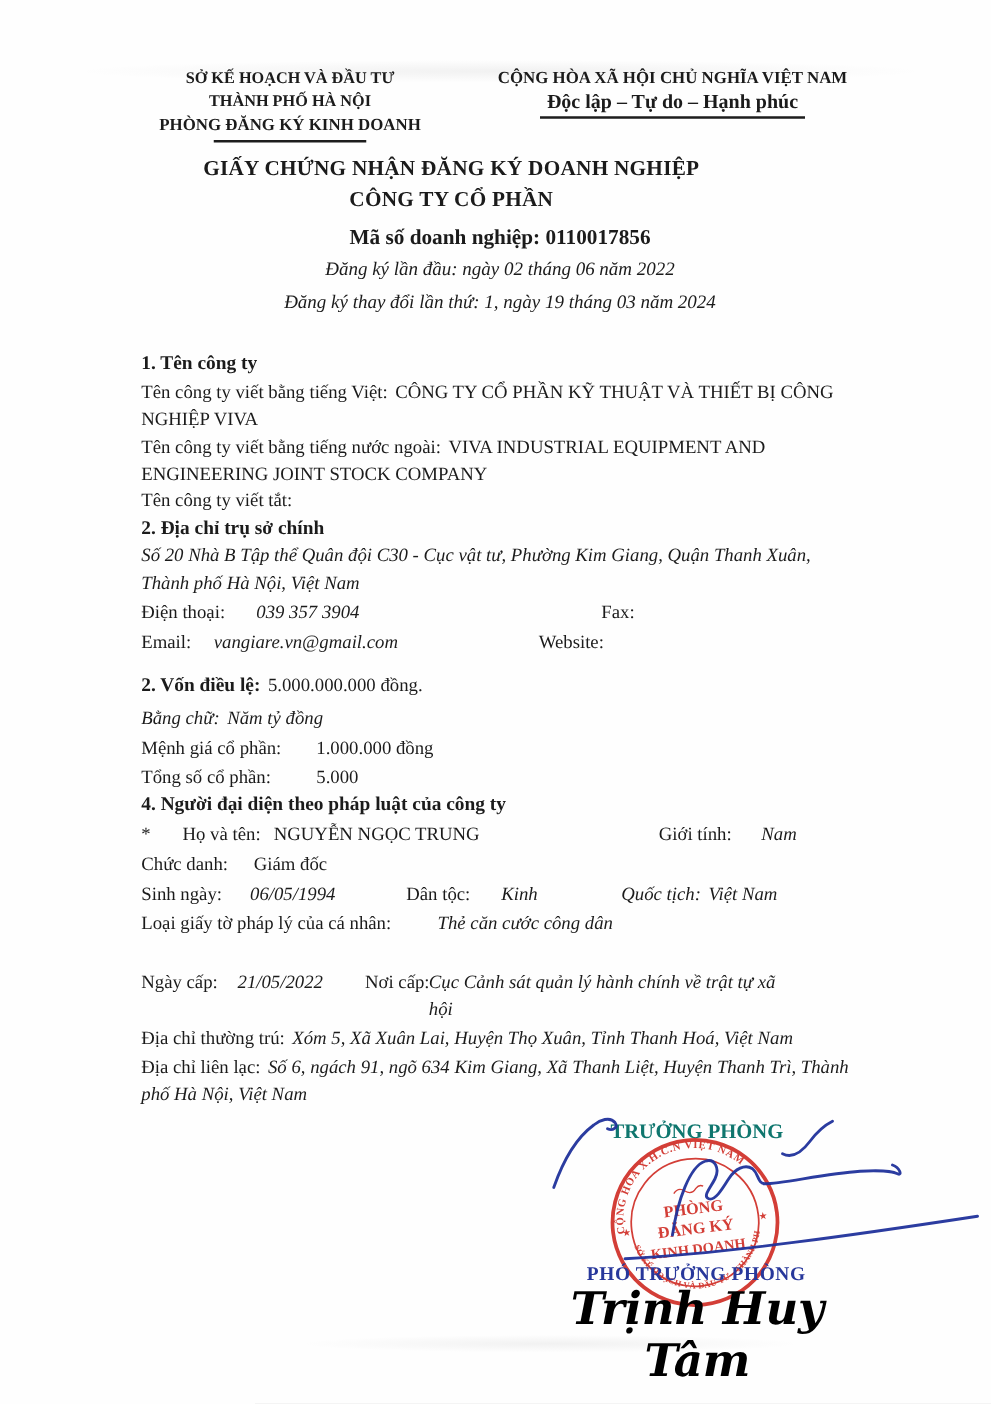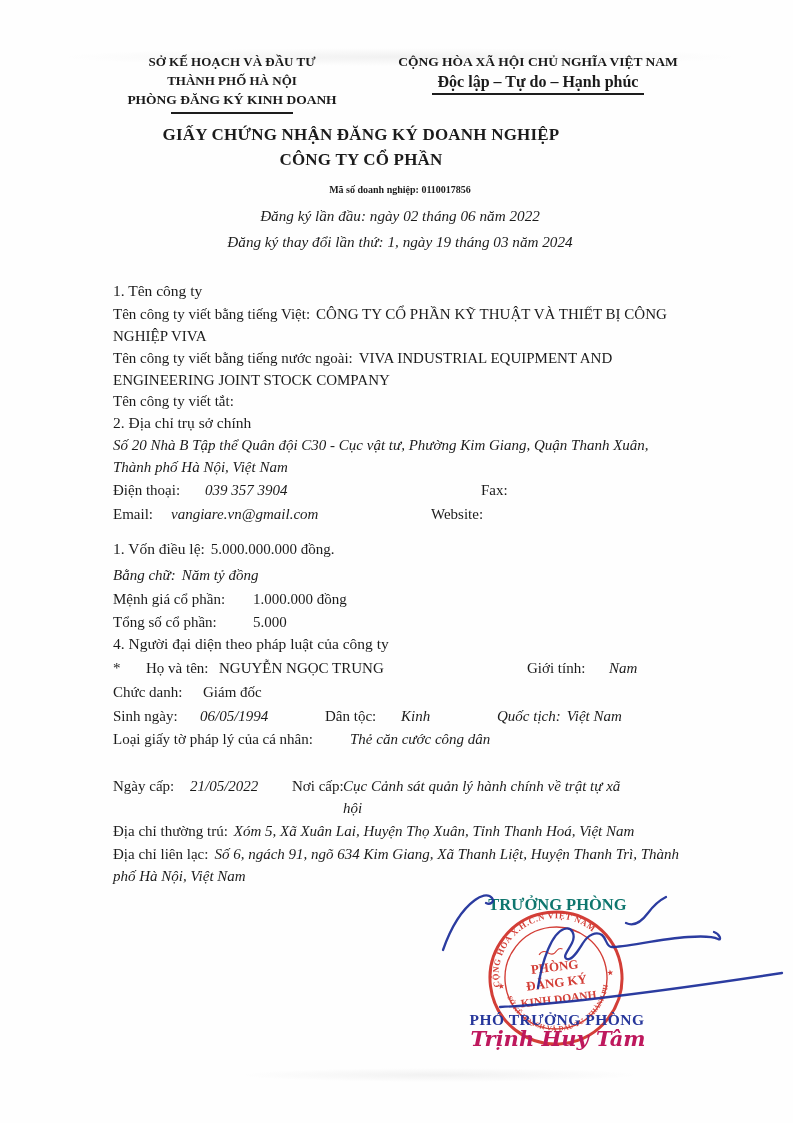--- a/index.html
+++ b/index.html
@@ -15,31 +15,31 @@
   
   .hdr-left{left:118px;top:52px;width:228px;font-size:13px;font-weight:600;line-height:19px;}
   .hdr-left .l3{font-size:13.5px;font-weight:bold;}
   .hdr-right{left:383px;top:52px;width:310px;line-height:20px;}
   .hdr-right .l1{font-size:13.5px;font-weight:bold;}
   .hdr-right .l2{font-size:16px;font-weight:bold;}
   
   .title{left:100px;top:122px;width:522px;font-size:17px;font-weight:bold;line-height:25px;letter-spacing:.2px;}
   
   .regblock{left:98px;top:177px;width:604px;line-height:26px;font-size:15.2px;}
-  .regblock .code{font-size:10px;font-weight:bold;}
+  .regblock .code{font-size:17px;font-weight:bold;}
   
   .row{position:absolute;left:113px;width:588px;font-size:15px;line-height:22px;}
-  .heading{font-size:15.5px;font-weight:normal;}
+  .heading{font-size:15.5px;font-weight:bold;}
   .cell{position:absolute;top:0;white-space:nowrap;}
   .wrapcell{position:absolute;top:0;white-space:normal;}
   .lbl{margin-right:6px;}
   
   .sig-title{left:470px;top:895px;width:175px;font-size:16.5px;font-weight:bold;color:#0f766e;}
   .sig-role{left:452px;top:1011px;width:210px;font-size:15.5px;font-weight:600;color:#27379b;letter-spacing:.5px;}
-  .sig-name{left:438px;top:1026px;width:240px;font-size:21px;font-weight:bold;font-style:italic;color:#be185d;font-family:"DejaVu Serif","Liberation Serif",serif;}
+  .sig-name{left:438px;top:1026px;width:240px;font-size:36px;font-weight:bold;font-style:italic;color:#000000;font-family:"DejaVu Serif","Liberation Serif",serif;}
   .stamp{left:486px;top:908px;}
   .ink{left:430px;top:875px;}
   .smudge{pointer-events:none;background:radial-gradient(closest-side,rgba(90,90,90,.08),rgba(90,90,90,0));}
 </style>
 </head>
 <body>
 
 <div class="page">
 
   <div class="abs smudge" style="left:60px;top:48px;width:680px;height:18px;"></div>
@@ -88,21 +88,21 @@
     <span class="cell i" style="left:92px;">039 357 3904</span>
     <span class="cell" style="left:368px;">Fax:</span>
   </div>
   <div class="row" style="top:503px;height:22px;">
     <span class="cell" style="left:0;">Email:</span>
     <span class="cell i" style="left:58px;">vangiare.vn@gmail.com</span>
     <span class="cell" style="left:318px;">Website:</span>
   </div>
 
   <div class="row" style="top:538px;">
-    <span class="heading lbl">1. Vốn điều lệ:</span><span>5.000.000.000 đồng.</span>
+    <span class="heading lbl">2. Vốn điều lệ:</span><span>5.000.000.000 đồng.</span>
   </div>
   <div class="row i" style="top:564px;">
     <span class="lbl">Bằng chữ:</span><span>Năm tỷ  đồng</span>
   </div>
   <div class="row" style="top:588px;height:22px;">
     <span class="cell" style="left:0;">Mệnh giá cổ phần:</span>
     <span class="cell" style="left:140px;">1.000.000 đồng</span>
   </div>
   <div class="row" style="top:611px;height:22px;">
     <span class="cell" style="left:0;">Tổng số cổ phần:</span>

